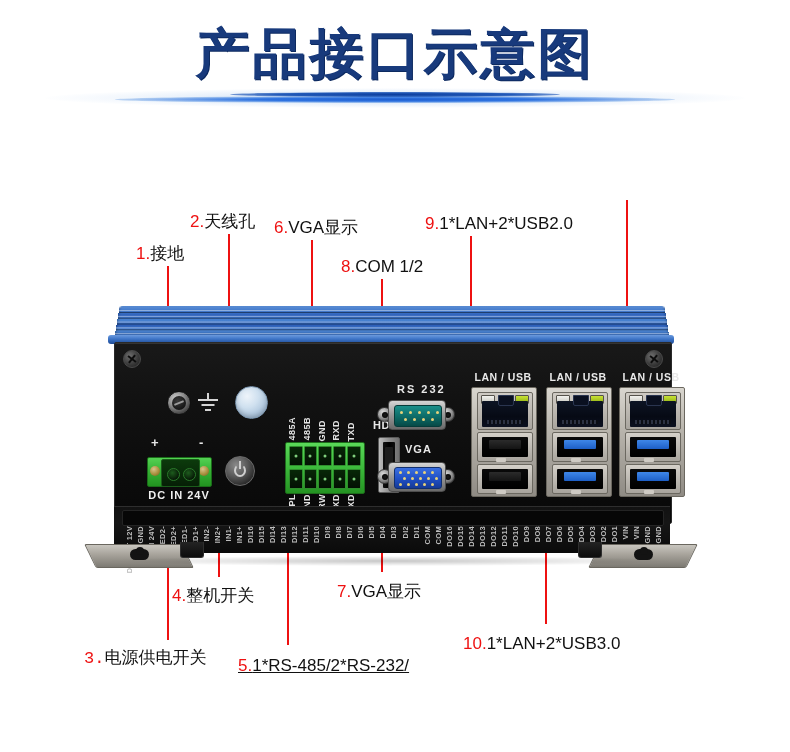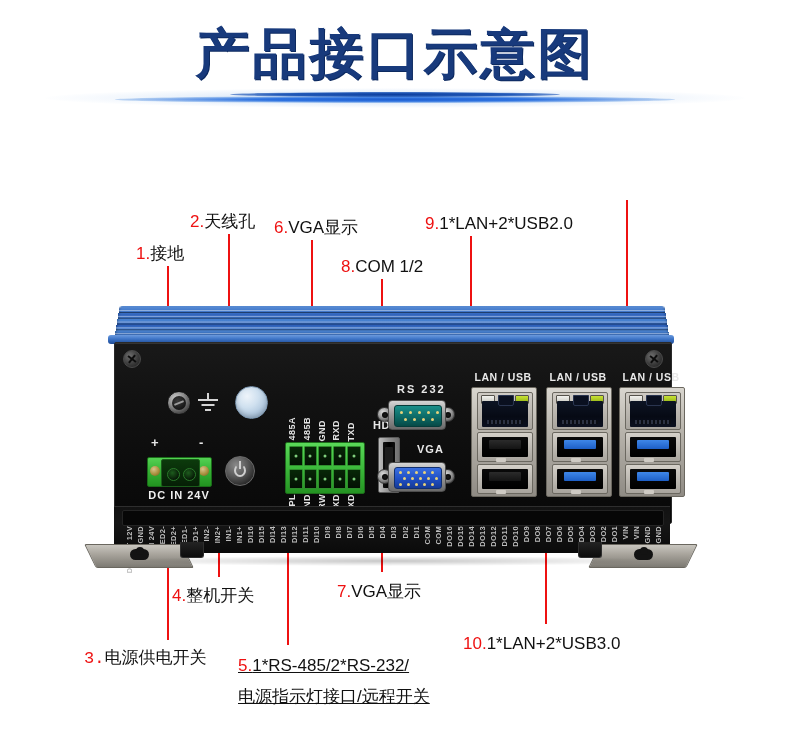--- a/index.html
+++ b/index.html
@@ -213,21 +213,21 @@
     border-radius:1px;
   }
   #hdmi-port .slot::after{
     content:"";position:absolute;left:2px;top:5px;width:8px;height:36px;
     background:#1c1c1c;border-radius:1px;
   }
 
   
   #rs232-label{position:absolute;left:282px;top:40px;color:#e8e8e8;font-size:11px;font-weight:bold;letter-spacing:2px;}
   #rs232-port{position:absolute;left:262px;top:56px;width:78px;height:30px;}
-  #vga-label{position:absolute;left:290px;top:100px;color:#e8e8e8;font-size:11px;font-weight:bold;letter-spacing:1px;margin-left:12px;}
+  #vga-label{position:absolute;left:290px;top:100px;color:#e8e8e8;font-size:11px;font-weight:bold;letter-spacing:1px;}
   #vga-port{position:absolute;left:262px;top:118px;width:78px;height:30px;}
   .dsub .shell{
     position:absolute;left:11px;top:1px;width:56px;height:28px;
     background:linear-gradient(180deg,#d6d6d6 0%,#9d9d9d 45%,#6a6a6a 100%);
     border-radius:4px;border:1px solid #4d4d4d;
   }
   .dsub .face{
     position:absolute;left:5px;top:4px;width:46px;height:20px;border-radius:3px;
   }
   .dsub.rs .face{background:linear-gradient(180deg,#1b8f8a 0%,#0d6a66 55%,#074a47 100%);border:1px solid #063c3a;}
@@ -354,21 +354,20 @@
     <span class="num">2.</span><span>天线孔</span>
   </div>
   <div class="callout" style="left:84px;top:648px;font-family:Liberation Mono, monospace;">
     <span class="num">3.</span><span>电源供电开关</span>
   </div>
   <div class="callout" style="left:172px;top:585px;">
     <span class="num">4.</span><span>整机开关</span>
   </div>
   <div class="callout two-line" style="left:238px;top:655px;width:300px;">
     <div><span class="num">5.</span><span>1*RS-485/2*RS-232/</span></div>
-    <div style="margin-top:8px;"><span>电源指示灯接口/远程开关</span></div>
   </div>
   <div class="callout" style="left:274px;top:217px;">
     <span class="num">6.</span><span>VGA显示</span>
   </div>
   <div class="callout" style="left:337px;top:581px;">
     <span class="num">7.</span><span>VGA显示</span>
   </div>
   <div class="callout" style="left:341px;top:256px;">
     <span class="num">8.</span><span>COM 1/2</span>
   </div>

